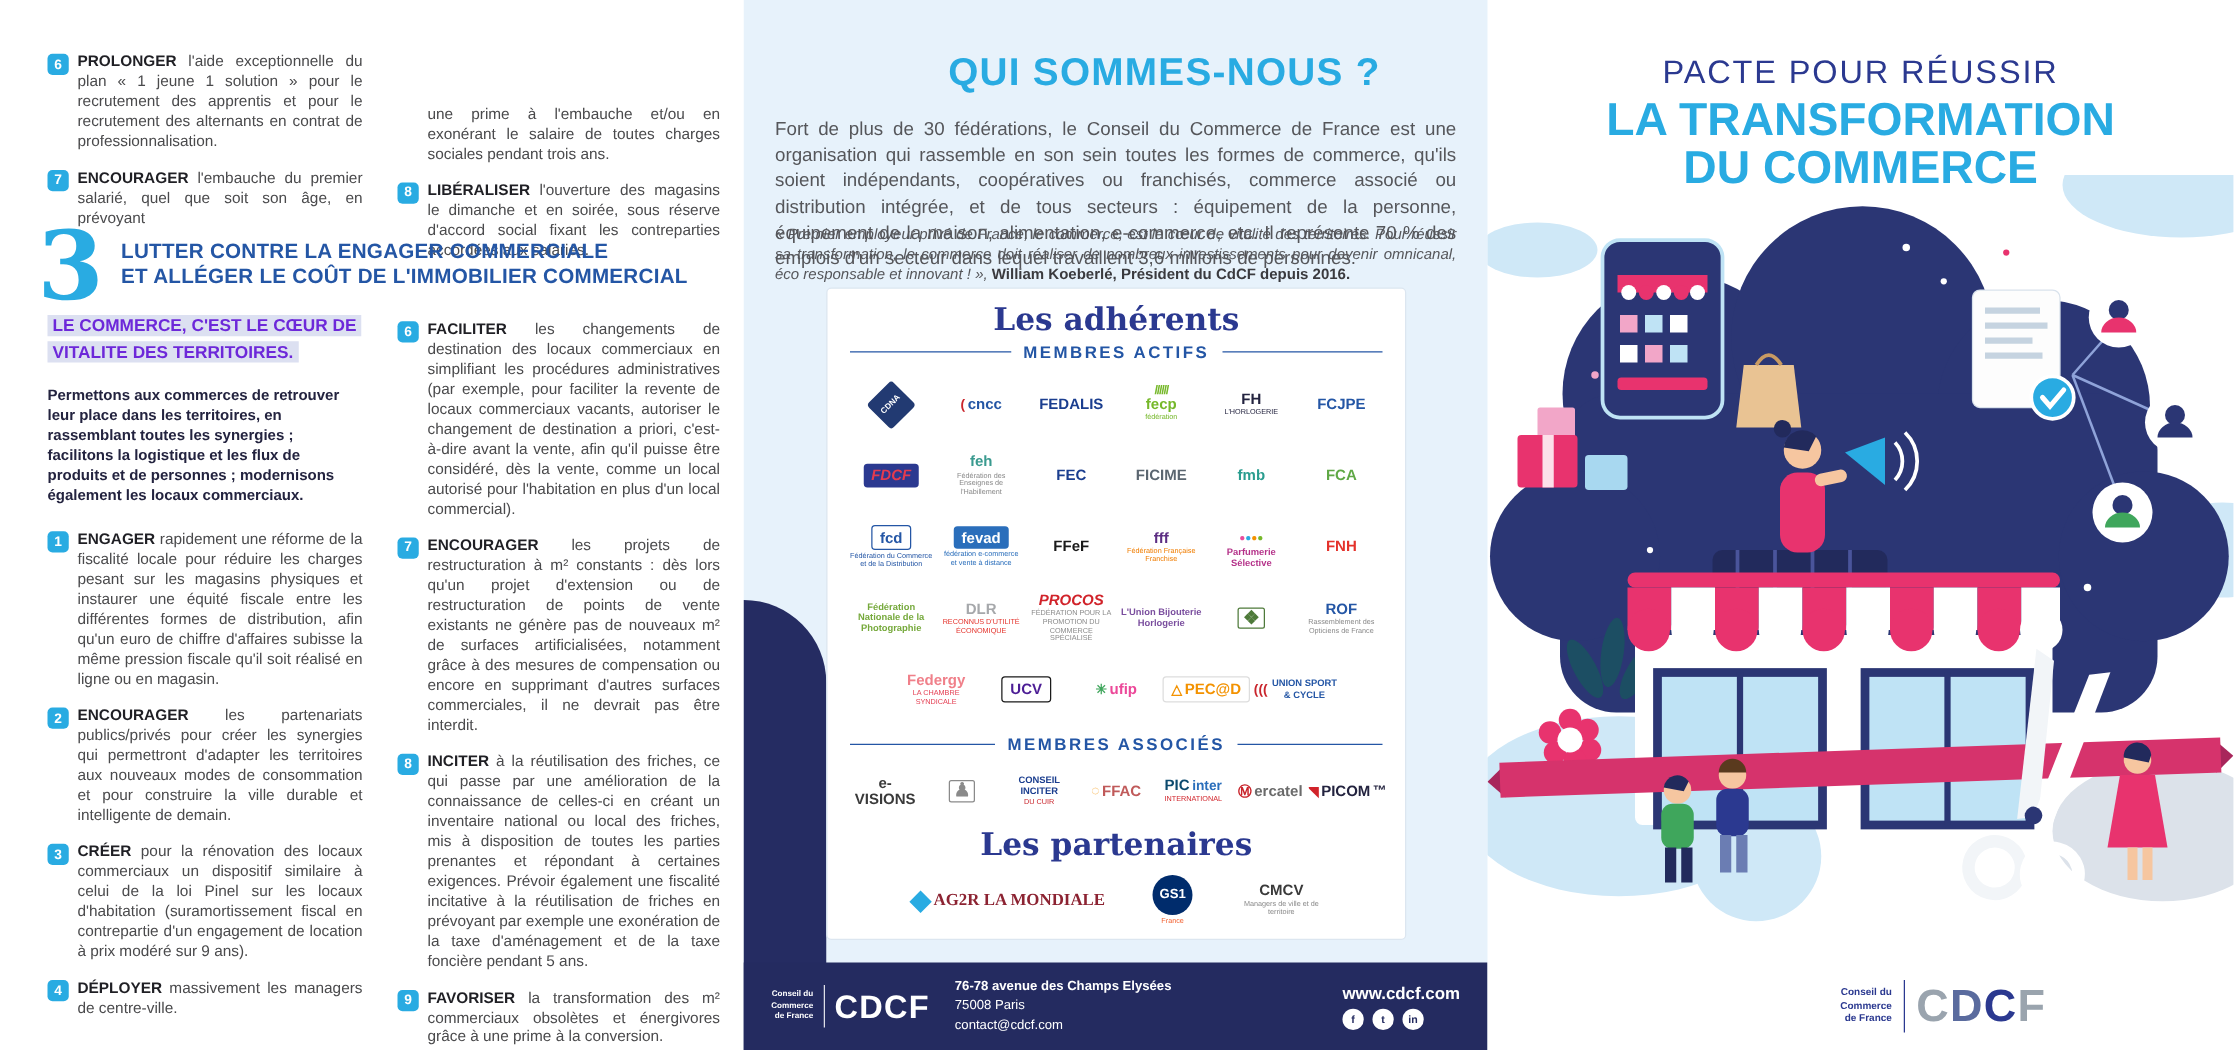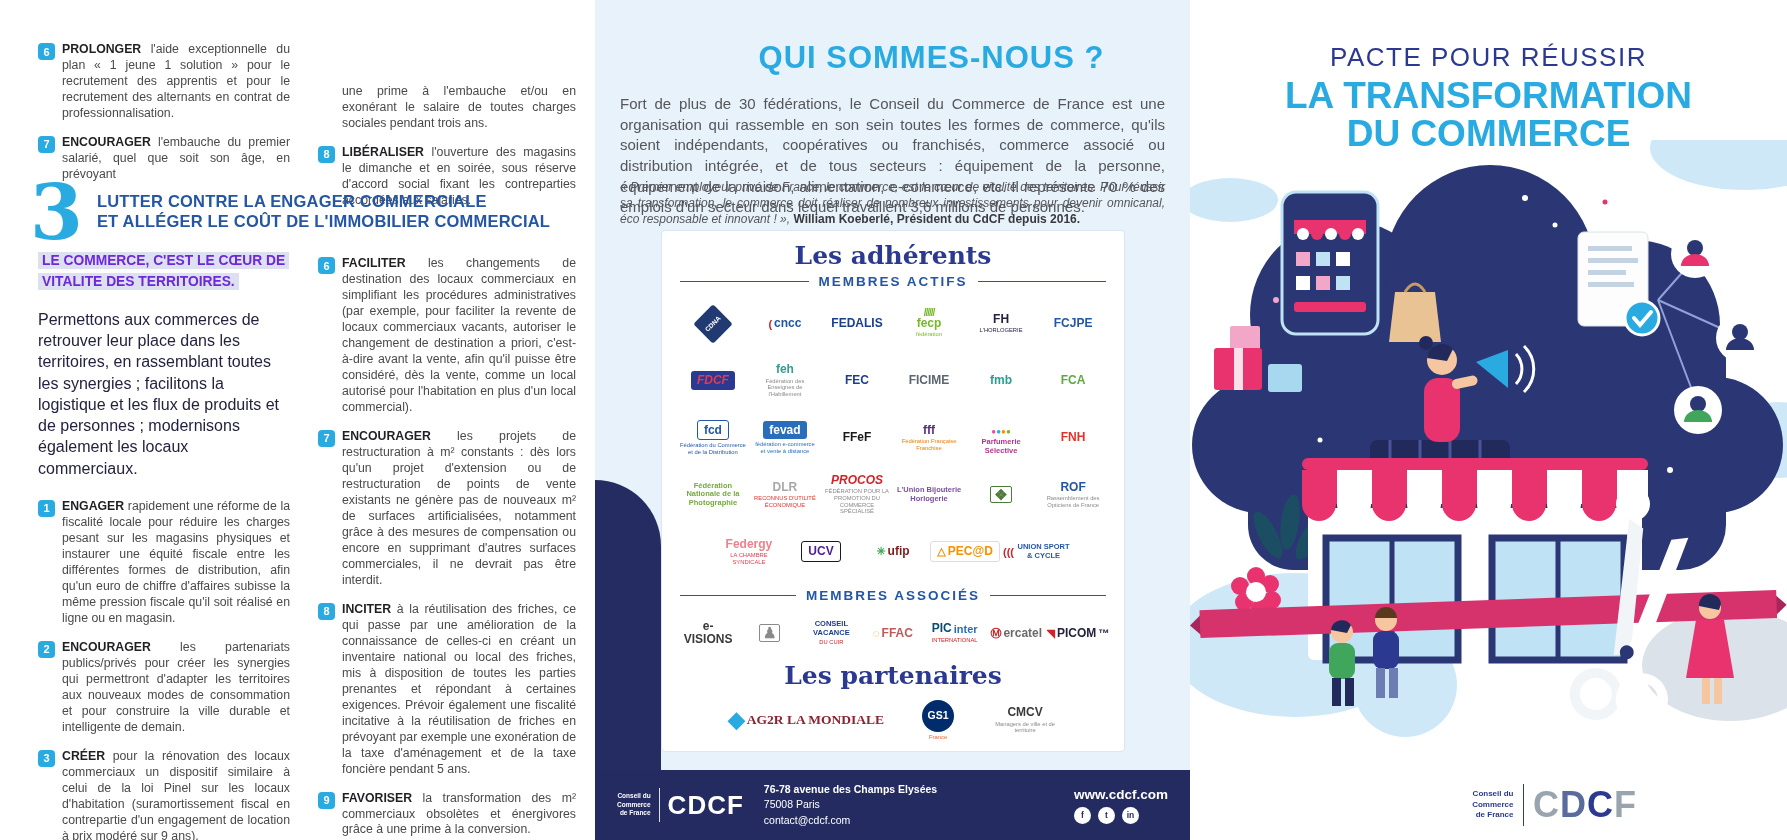--- a/index.html
+++ b/index.html
@@ -16,21 +16,21 @@
   .pitem.nobadge{margin-left:24px;margin-top:42px;}
   .badge{flex:0 0 17px;height:17px;background:#29ABE2;color:#fff;border-radius:4px;
          font-size:11px;font-weight:800;display:flex;align-items:center;justify-content:center;margin-top:1px;}
   .pitem p{margin:0;font-size:12.3px;line-height:1.3;text-align:justify;color:#4A4A4C;}
   .pitem p b{color:#1F1F24;}
   .sec3{left:30px;top:175px;display:flex;gap:14px;align-items:flex-start;width:540px;}
   .sec3-num{color:#29ABE2;font-size:76px;font-weight:800;line-height:.85;margin-top:6px;font-family:"DejaVu Serif",serif;}
   .sec3-title{margin-top:16px;color:#2456A5;font-weight:800;font-size:16.5px;line-height:1.22;letter-spacing:.2px;}
   .hl{display:inline;background:#DCE0F1;color:#6d28d9;font-weight:800;font-size:13.8px;line-height:1.55;
       padding:1px 4px;-webkit-box-decoration-break:clone;box-decoration-break:clone;}
-  .intro{margin:16px 0 20px;font-weight:400;color:#23233F;font-size:16px;line-height:1.33;}
+  .intro{margin:16px 0 20px;font-weight:700;color:#23233F;font-size:12px;line-height:1.33;}
 
   
   .mp-title{position:absolute;left:0;right:0;top:40px;text-align:center;color:#29ABE2;
             font-size:31px;font-weight:800;letter-spacing:1px;margin:0;}
   .mp-p{position:absolute;left:25px;top:94px;width:545px;margin:0;font-size:15px;line-height:1.38;
         color:#55565A;text-align:justify;}
   .mp-q{position:absolute;left:25px;top:180px;width:545px;margin:0;font-size:12px;line-height:1.32;
         color:#55565A;text-align:justify;}
   .mp-q .qi{font-style:italic;}
   .mp-q b{color:#3A3A3E;}
@@ -321,21 +321,21 @@
             <div class="logo-cap" style="color: rgb(228, 59, 79);">LA CHAMBRE SYNDICALE</div>
           </div>
           <div class="logo-cell">
             <div class="logo-inner haspad" style="border: 1.5px solid rgb(26, 26, 26);">
               <span class="logo-main" style="color: #4c1d95;">UCV</span>
             </div>
           </div>
           <div class="logo-cell">
             <div class="logo-inner">
               <span class="logo-pre" style="color: rgb(63, 166, 92);">✳</span>
-              <span class="logo-main" style="color: #7f1d1d; text-align: center;">ufip</span>
+              <span class="logo-main" style="color: #ec4899; text-align: center;">ufip</span>
             </div>
           </div>
           <div class="logo-cell">
             <div class="logo-inner haspad" style="border: 1.5px solid rgb(221, 221, 221);">
               <span class="logo-pre" style="color: rgb(243, 146, 0);">△</span>
               <span class="logo-main" style="color: rgb(243, 146, 0);">PEC@D</span>
             </div>
           </div>
           <div class="logo-cell sm">
             <div class="logo-inner">
@@ -355,21 +355,21 @@
               <span class="logo-main" style="color: rgb(58, 58, 58);">e-VISIONS</span>
             </div>
           </div>
           <div class="logo-cell emblem">
             <div class="logo-inner">
               <span class="logo-main" style="color: rgb(138, 138, 138);">♟</span>
             </div>
           </div>
           <div class="logo-cell sm">
             <div class="logo-inner">
-              <span class="logo-main" style="color: rgb(27, 62, 143);">CONSEIL VACANCE</span>
+              <span class="logo-main" style="color: rgb(27, 62, 143);">CONSEIL INCITER</span>
             </div>
             <div class="logo-cap" style="color: rgb(201, 37, 44);">DU CUIR</div>
           </div>
           <div class="logo-cell">
             <div class="logo-inner">
               <span class="logo-pre" style="color: rgb(243, 146, 0);">◌</span>
               <span class="logo-main" style="color: rgb(192, 90, 90);">FFAC</span>
             </div>
           </div>
           <div class="logo-cell">

